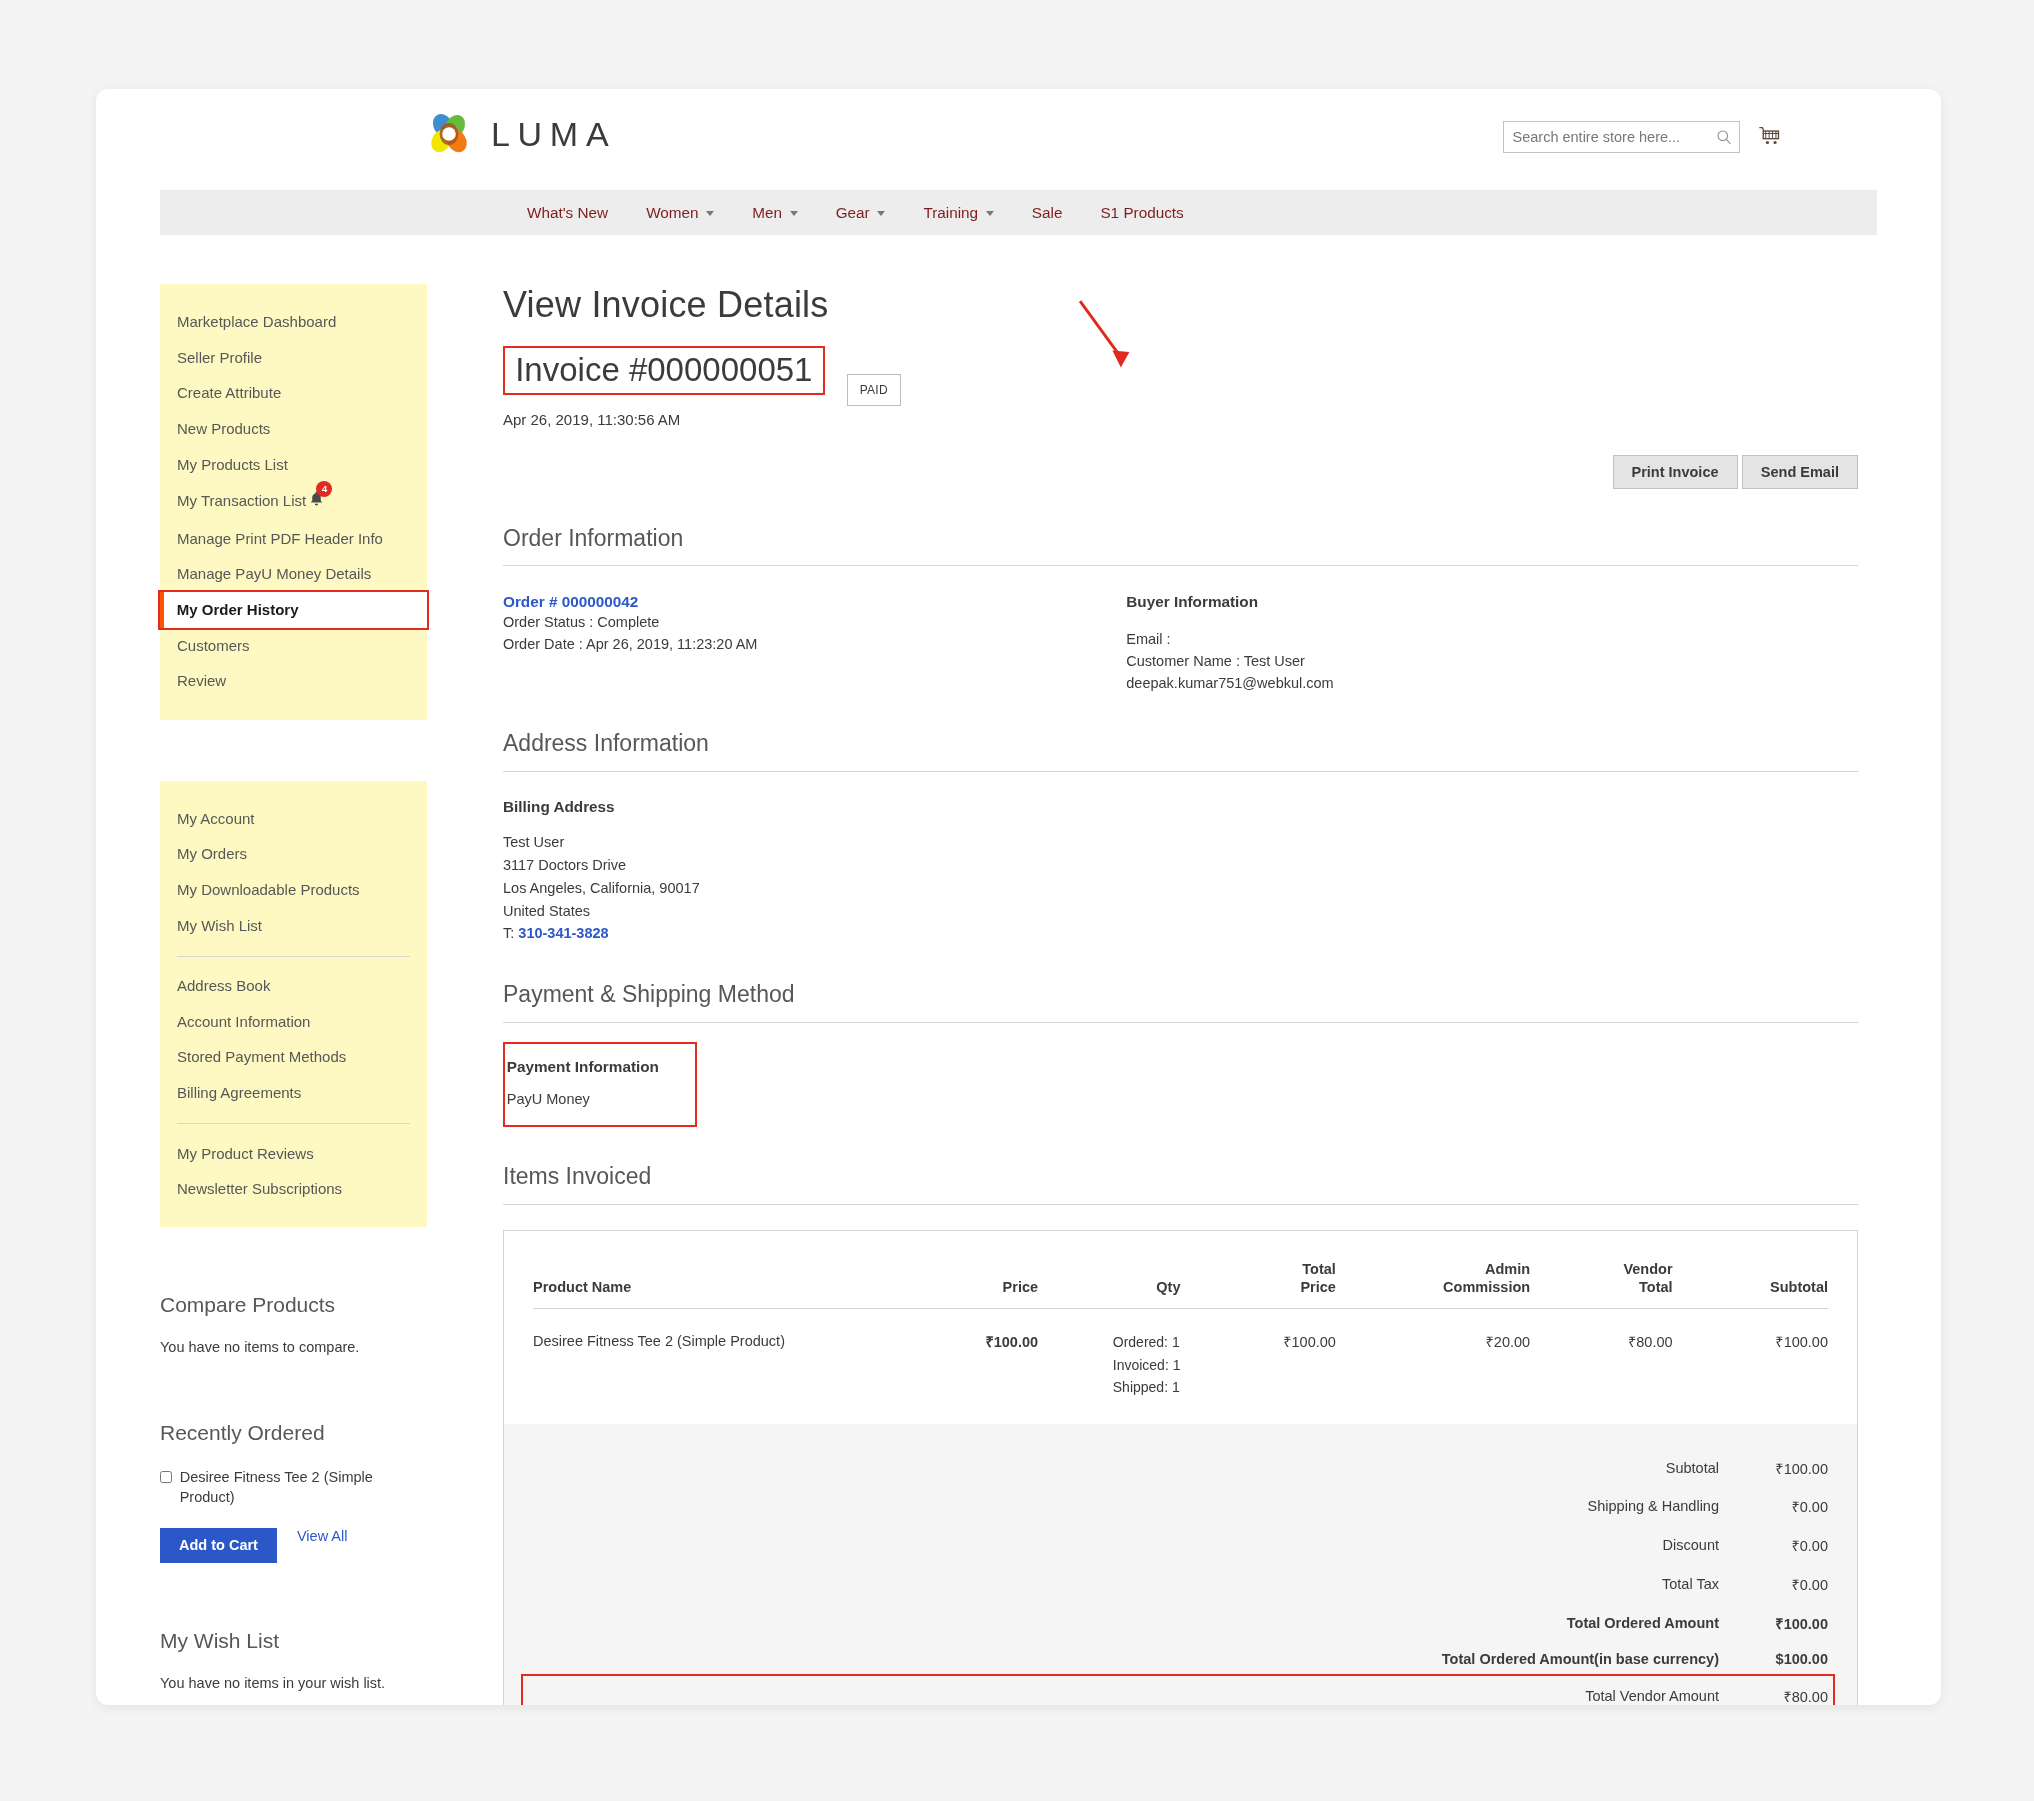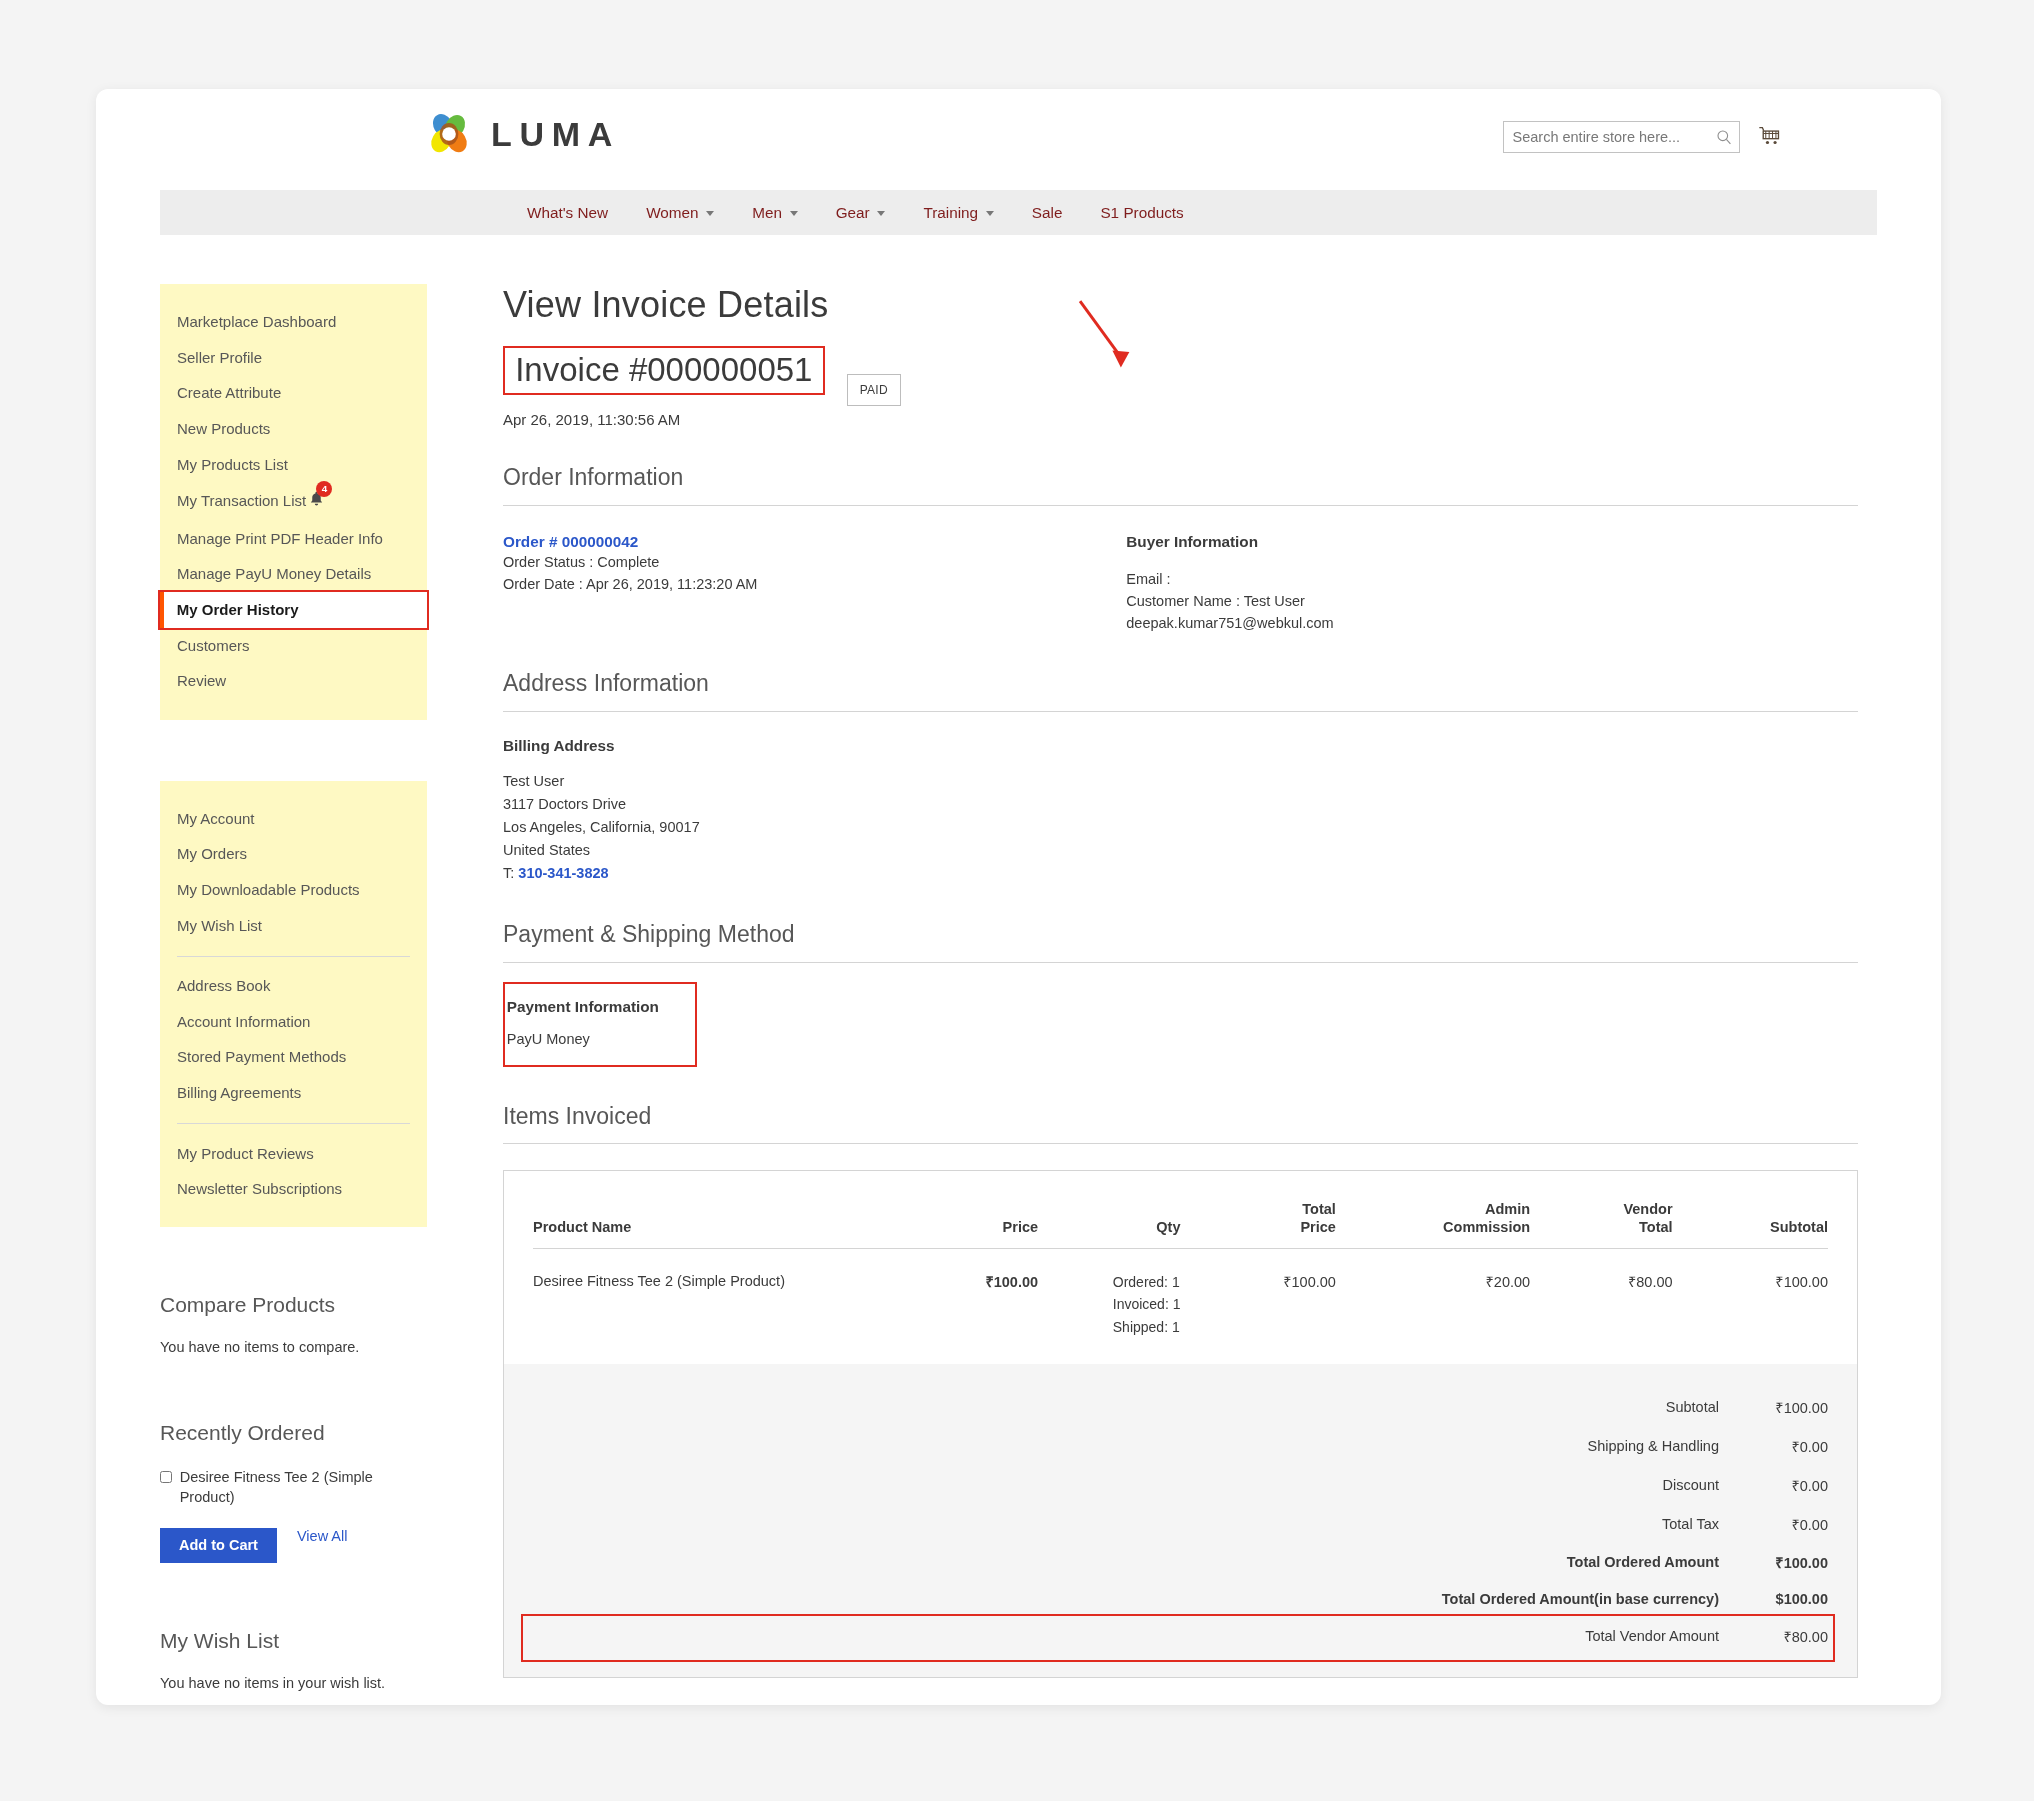--- a/index.html
+++ b/index.html
@@ -35,21 +35,21 @@
     top: 22px;
     display: flex;
     align-items: center;
     gap: 19px;
   }
   .logo-mark { width: 46px; height: 46px; display:block; }
   .logo-text {
     font-size: 34px;
     letter-spacing: 7.7px;
     color: #3b3b3b;
-    font-weight: 700;
+    font-weight: 400;
   }
   .search-wrap {
     position: absolute;
     right: 201px;
     top: 32px;
     width: 237px;
     height: 32px;
     border: 0.9px solid #c2c2c2;
     background: #fff;
     display: flex;
@@ -546,20 +546,24 @@
 
       <div class="page-title">View Invoice Details</div>
 
       <div class="invoice-head-row">
         <div class="invoice-number">Invoice #000000051</div>
         <div class="paid-badge">PAID</div>
       </div>
 
       <div class="invoice-date">Apr 26, 2019, 11:30:56 AM</div>
 
+      <div class="action-bar">
+        <button class="btn-secondary">Print Invoice</button>
+        <button class="btn-secondary">Send Email</button>
+      </div>
 
       
       <div class="section-title">Order Information</div>
       <div class="two-col">
         <div class="col">
           <a class="col-heading blue">Order # 000000042</a>
           <div class="body-line">Order Status : Complete</div>
           <div class="body-line">Order Date : Apr 26, 2019, 11:23:20 AM</div>
         </div>
         <div class="col">

